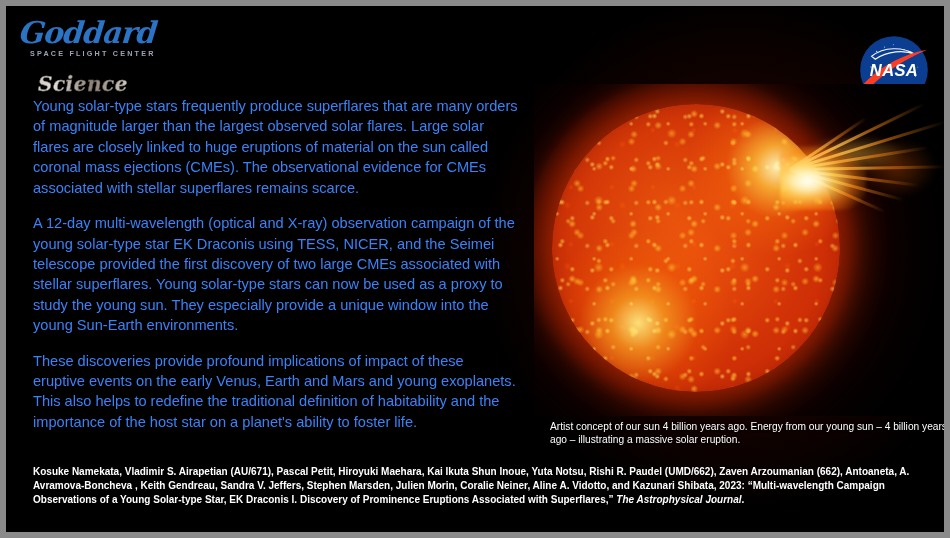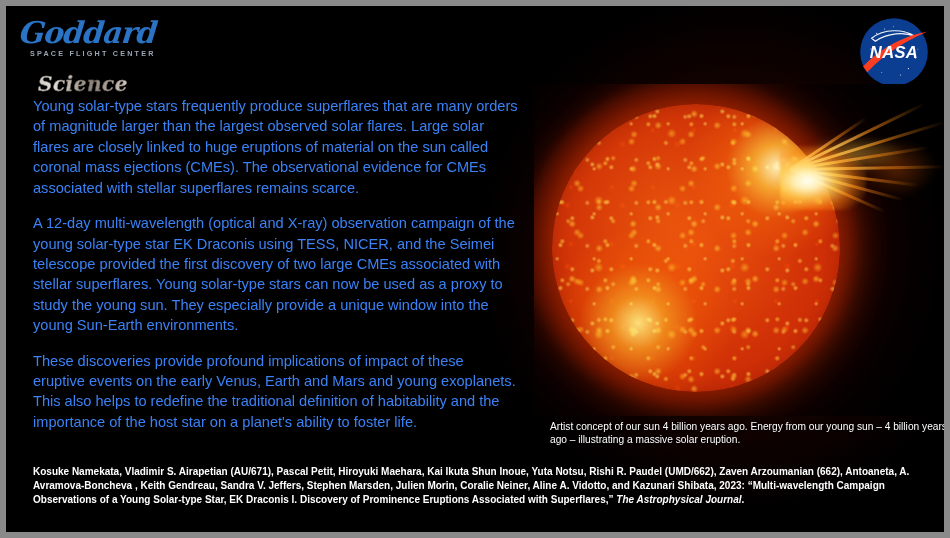--- a/index.html
+++ b/index.html
@@ -52,21 +52,21 @@
     -webkit-text-stroke:.4px rgba(30,30,30,.55);
   }
   #poster-title {
     left:0; right:0; top:28px;
     text-align:center;
     font-size:25px; font-weight:bold;
     color:#ffc20e;
     letter-spacing:.1px;
     text-shadow:0 1px 2px rgba(0,0,0,.9);
   }
-  #nasa-logo { right:14px; top:10px; width:72px; height:72px;text-align:right; }
+  #nasa-logo { right:14px; top:28px; width:72px; height:72px;text-align:right; }
   #nasa-logo svg { display:block; width:72px; height:72px; }
 
   
   #article-body {
     left:27px; top:90px; width:485px;
     color:#3b82f6;
     font-size:14.6px;
     line-height:1.40;
     text-shadow:0 1px 2px rgba(0,0,0,.95);
   }

